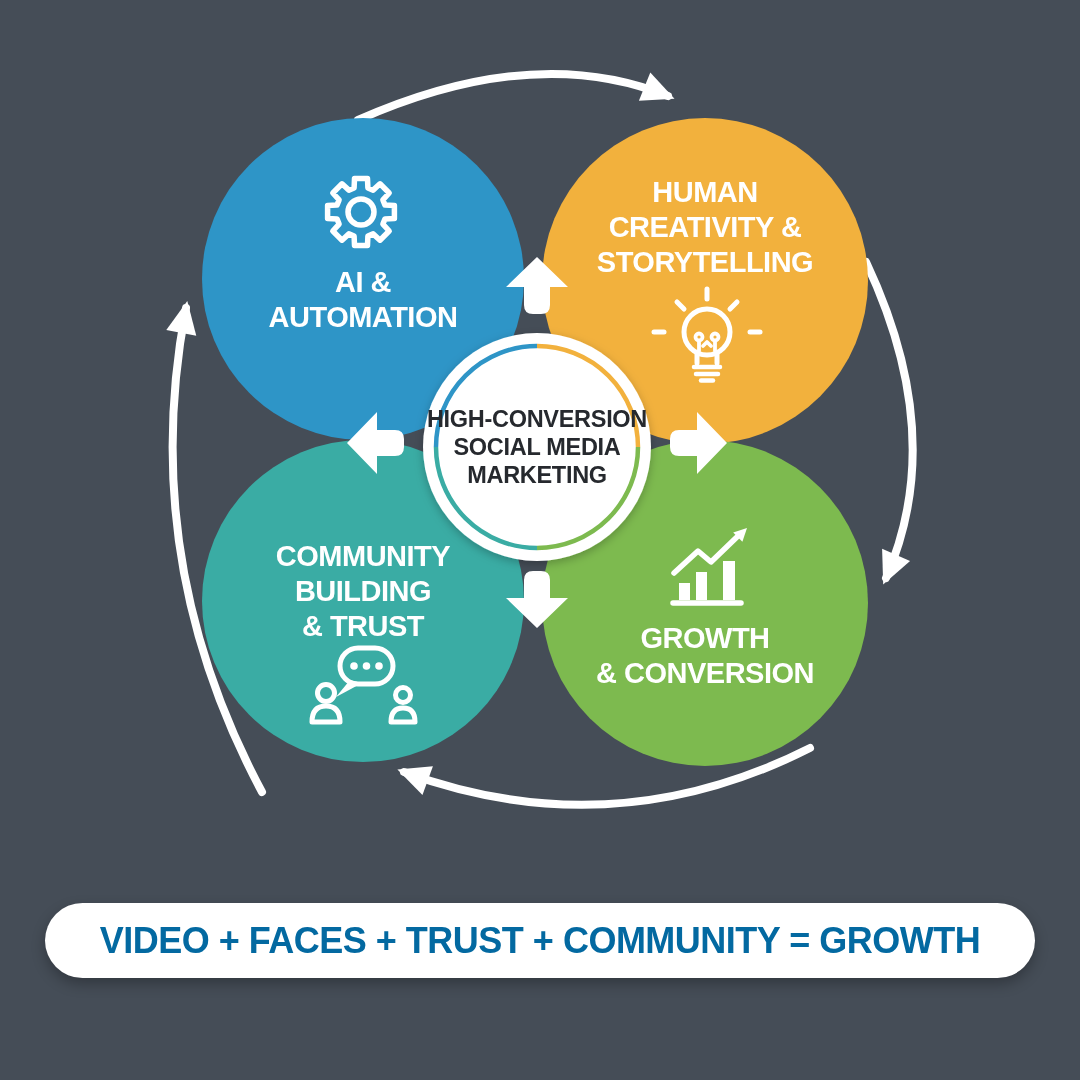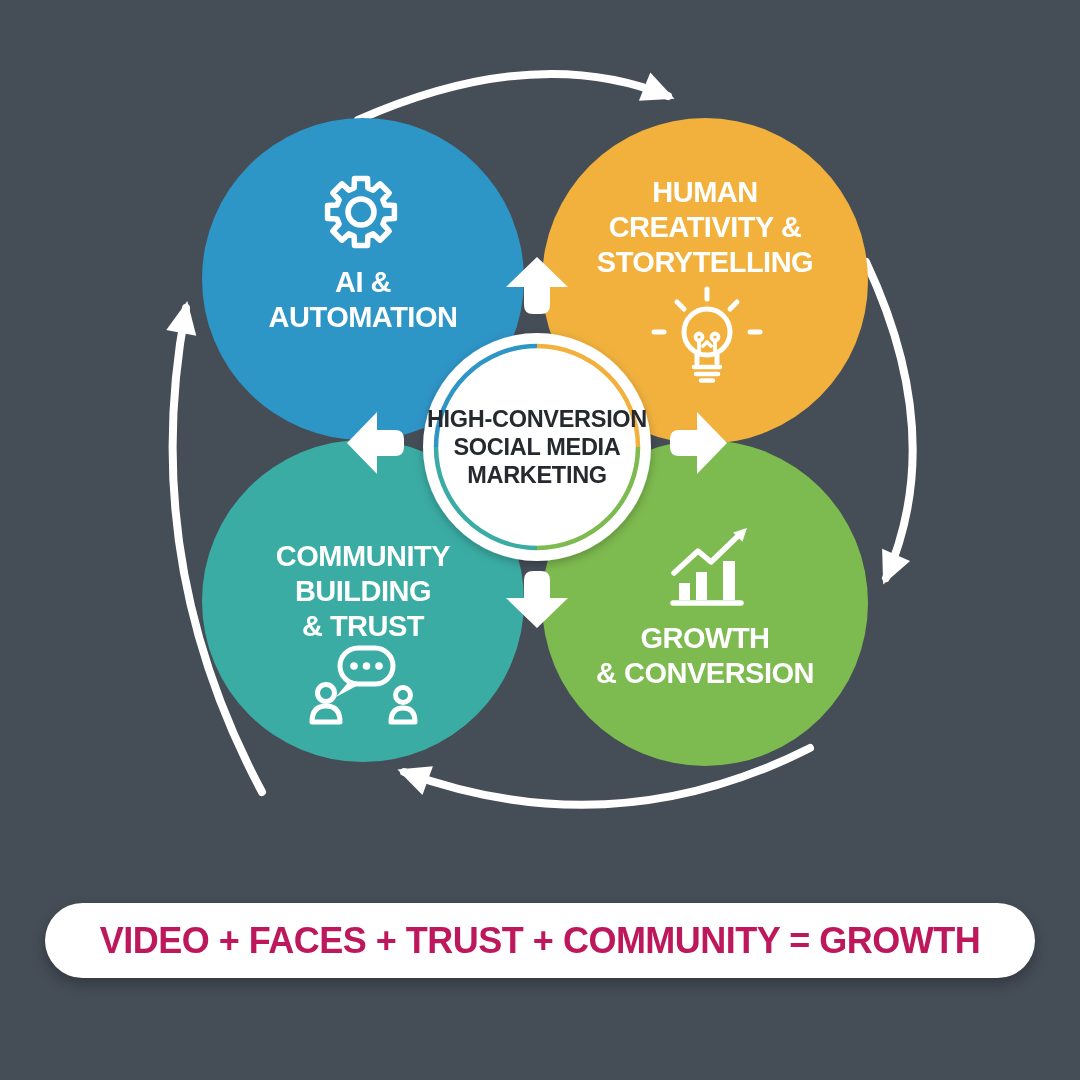--- a/index.html
+++ b/index.html
@@ -9,21 +9,21 @@
   .circle-label{font-family:"Liberation Sans","DejaVu Sans",sans-serif;
                 font-weight:700;font-size:29px;fill:#ffffff;text-anchor:middle;
                 letter-spacing:-0.5px;}
   .center-label{font-family:"Liberation Sans","DejaVu Sans",sans-serif;
                 font-weight:700;font-size:23.5px;fill:#26292E;text-anchor:middle;
                 letter-spacing:-0.3px;}
   .footer-pill{position:absolute;left:45px;top:903px;width:990px;height:75px;
                background:#ffffff;border-radius:38px;display:flex;
                align-items:center;justify-content:center;
                box-shadow:0 6px 14px rgba(0,0,0,0.28);}
-  .footer-text{font-weight:700;font-size:36px;color:#be185d;letter-spacing:-0.5px;
+  .footer-text{font-weight:700;font-size:36px;color:#0369a1;letter-spacing:-0.5px;
                white-space:nowrap;}
   .icon-stroke{fill:none;stroke:#ffffff;stroke-linejoin:round;stroke-linecap:round;}
   .cycle-arc{fill:none;stroke:#ffffff;stroke-width:8;stroke-linecap:round;}
 </style>
 </head>
 <body>
 
 <div class="canvas">
 <svg width="1080" height="1080" viewBox="0 0 1080 1080">
   <defs>

